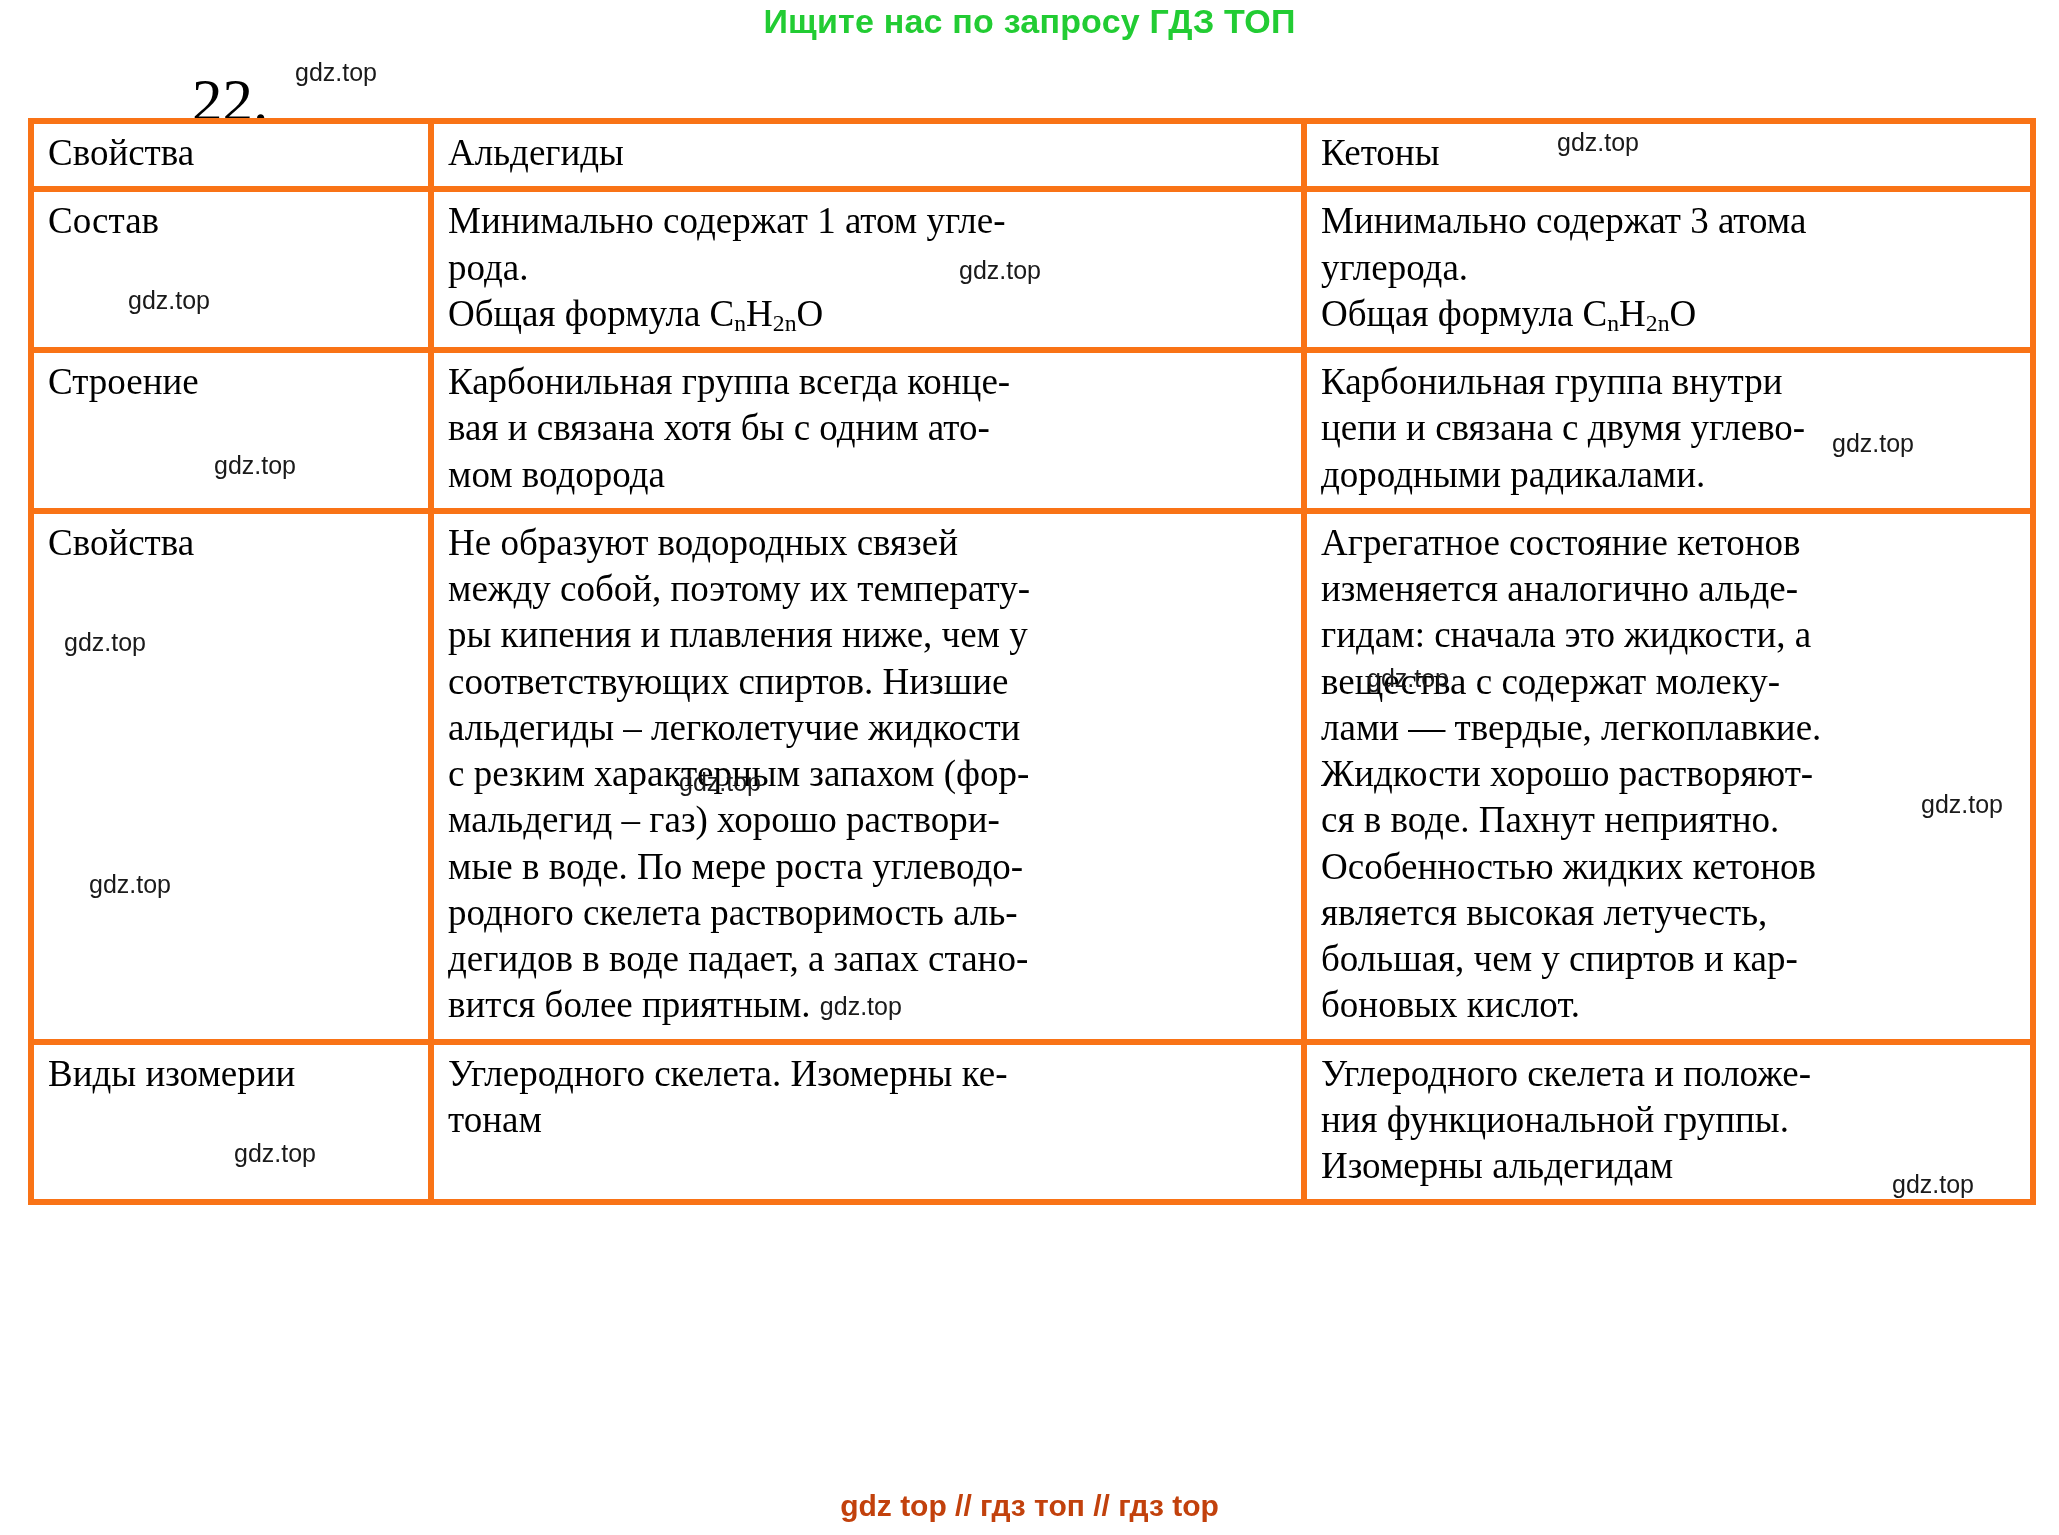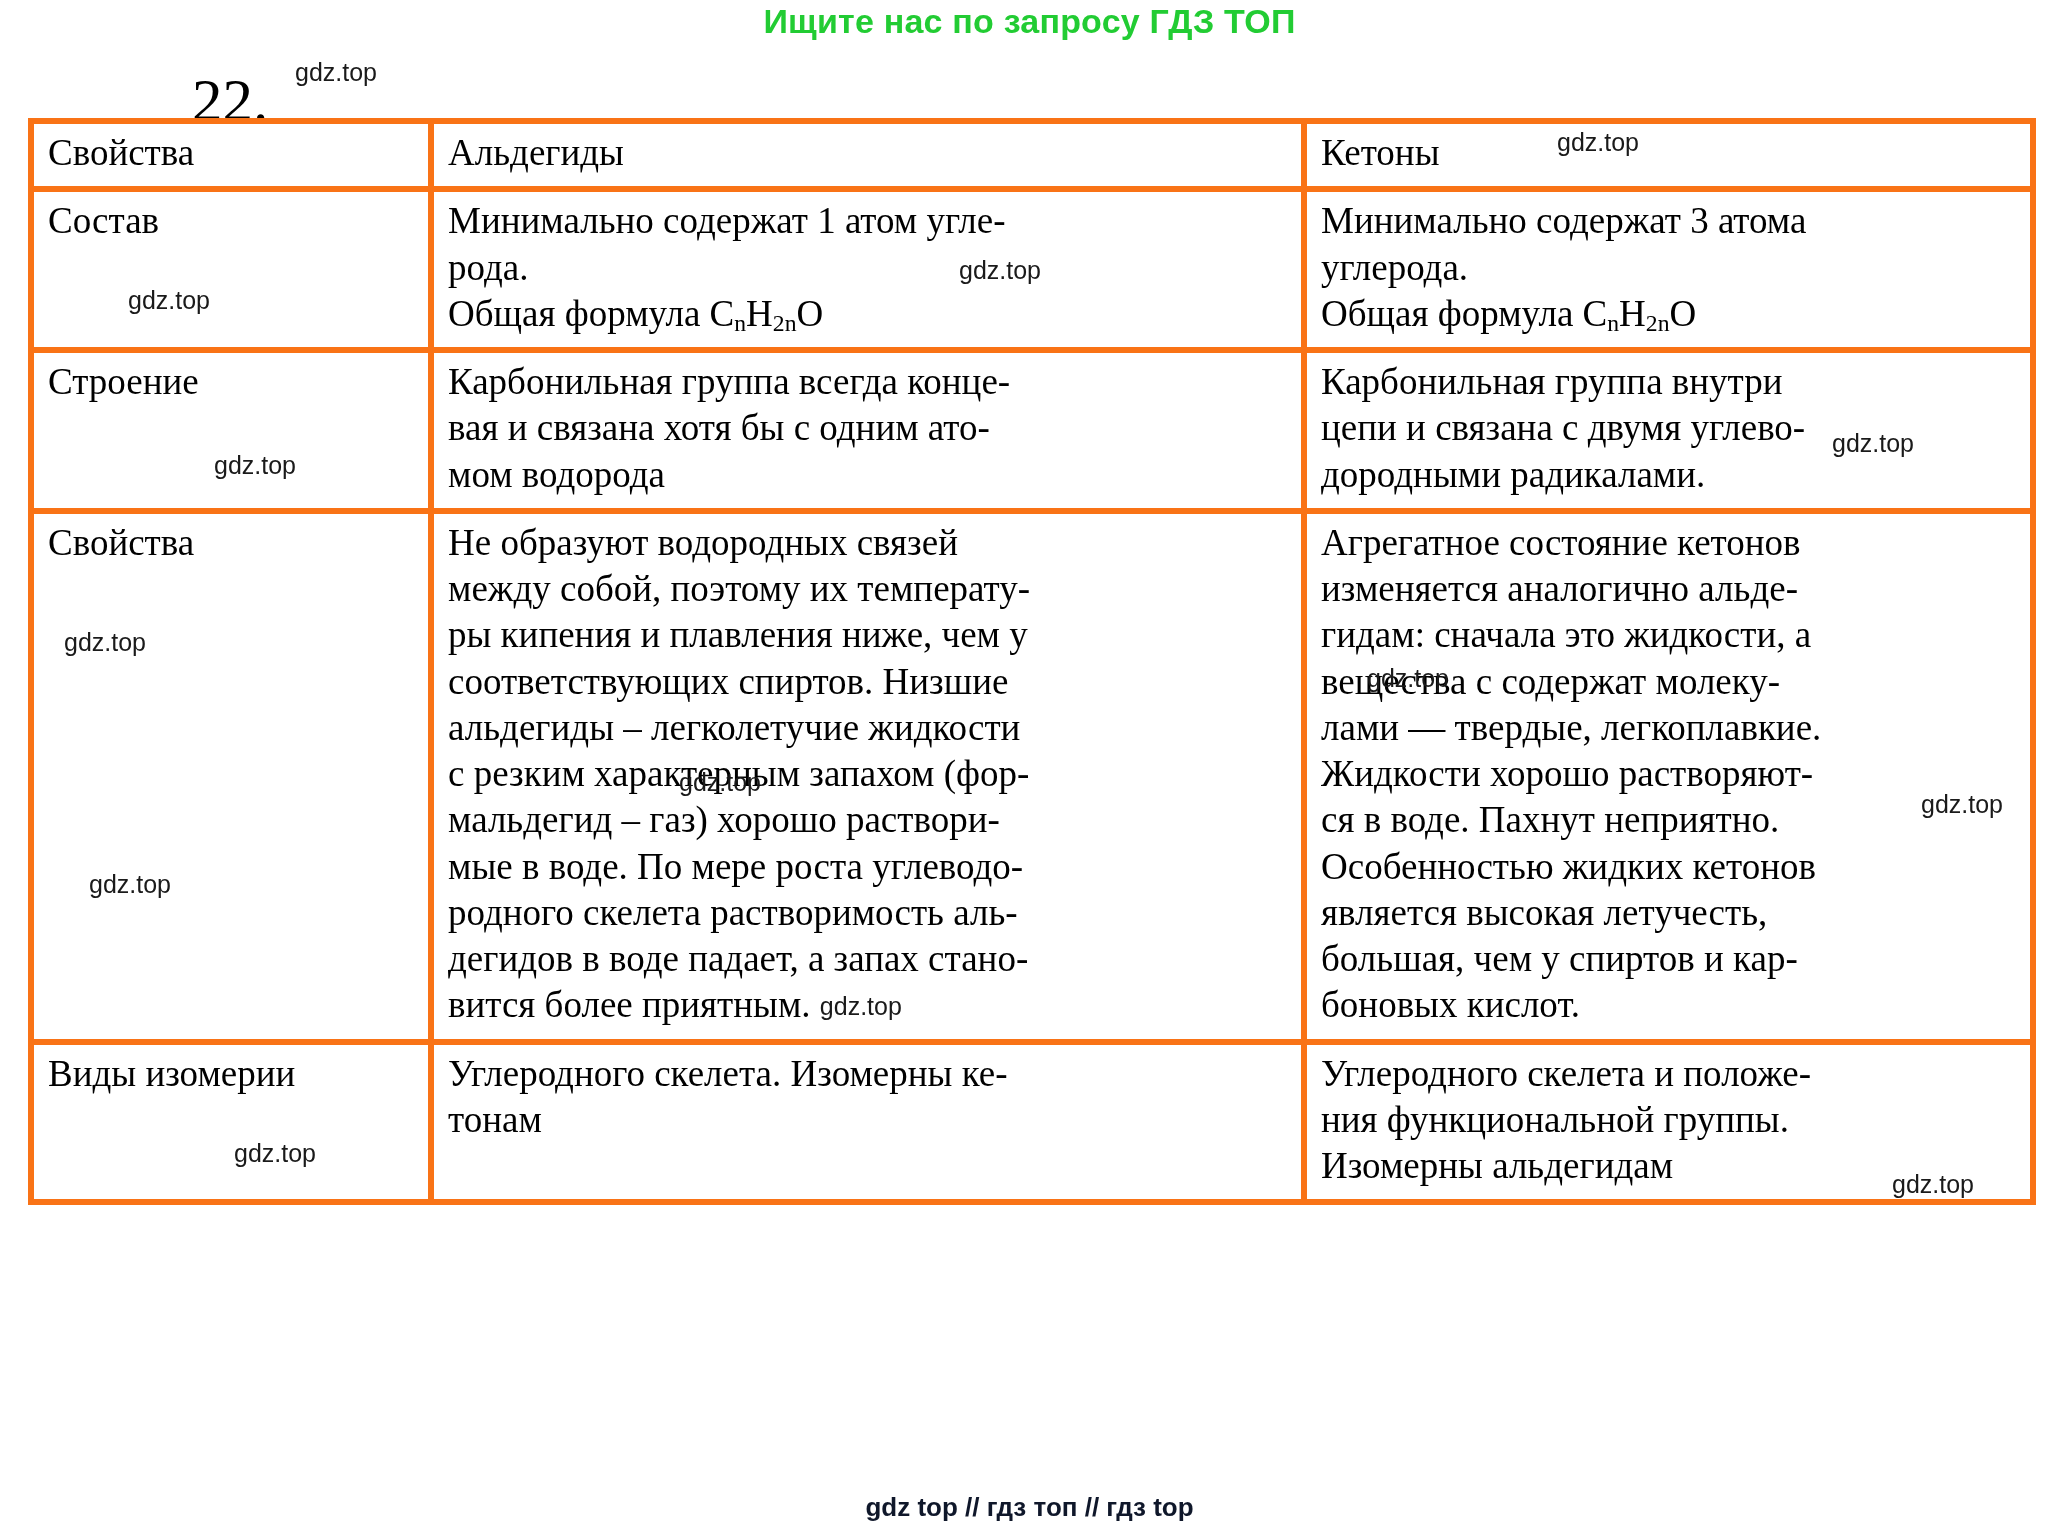--- a/index.html
+++ b/index.html
@@ -120,22 +120,22 @@
 
   
   .footer-links {
     position: absolute;
     bottom: 12px;
     left: 0;
     width: 100%;
     text-align: center;
     font-family: "Liberation Sans", sans-serif;
     font-weight: bold;
-    font-size: 26px;
-    color: #0f172a;
+    font-size: 30px;
+    color: #c2410c;
     white-space: nowrap;
   }
 </style>
 </head>
 <body>
 
 <div class="promo-banner">Ищите нас по запросу ГДЗ ТОП</div>
 
 <div class="task-line">
   <span class="task-number">22.</span>

